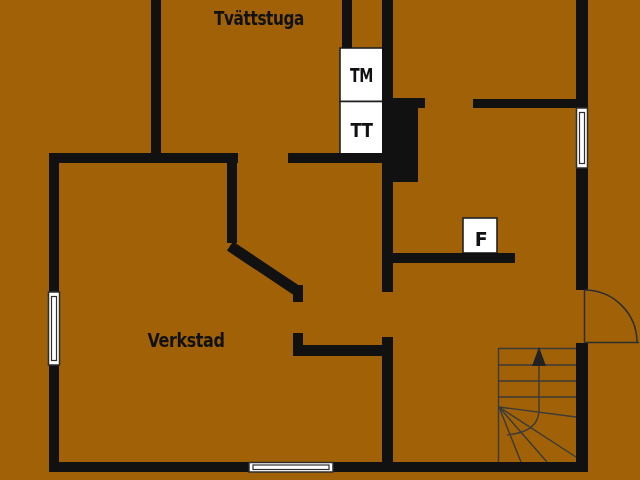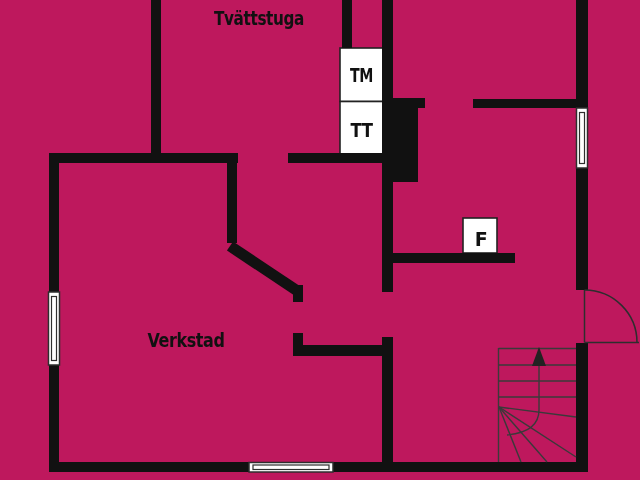--- a/index.html
+++ b/index.html
@@ -1,19 +1,19 @@
 <!DOCTYPE html>
 <html><head>
 <meta charset="utf-8">
 <style>
   html,body{margin:0;padding:0;background:#ffffff;}
   .plan-canvas{
     position:relative;
     width:640px;height:480px;
-    background:#be185d;
+    background:#a16207;
     overflow:hidden;
     font-family:"DejaVu Sans","Liberation Sans",sans-serif;
   }
   svg{position:absolute;left:0;top:0;display:block;}
   .wall{fill:#111111;stroke:none;}
   .thinbox{fill:#ffffff;stroke:#222222;stroke-width:1.6;}
   .window-outer{fill:#ffffff;stroke:#2e2e2e;stroke-width:1.5;}
   .window-inner{fill:none;stroke:#2e2e2e;stroke-width:1.2;}
   .thin{stroke:#2e2e2e;stroke-width:1.5;fill:none;}
   .stair{stroke:#3a3a3a;stroke-width:1.4;fill:none;}

